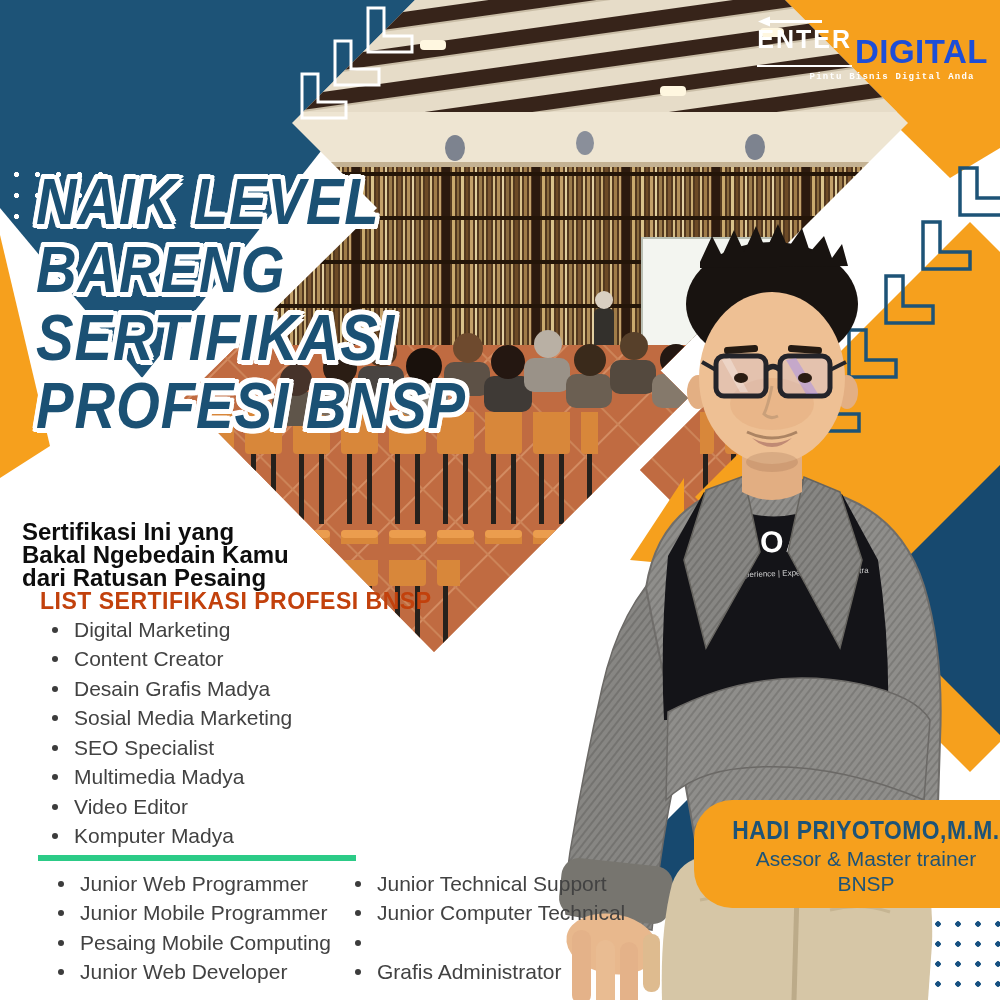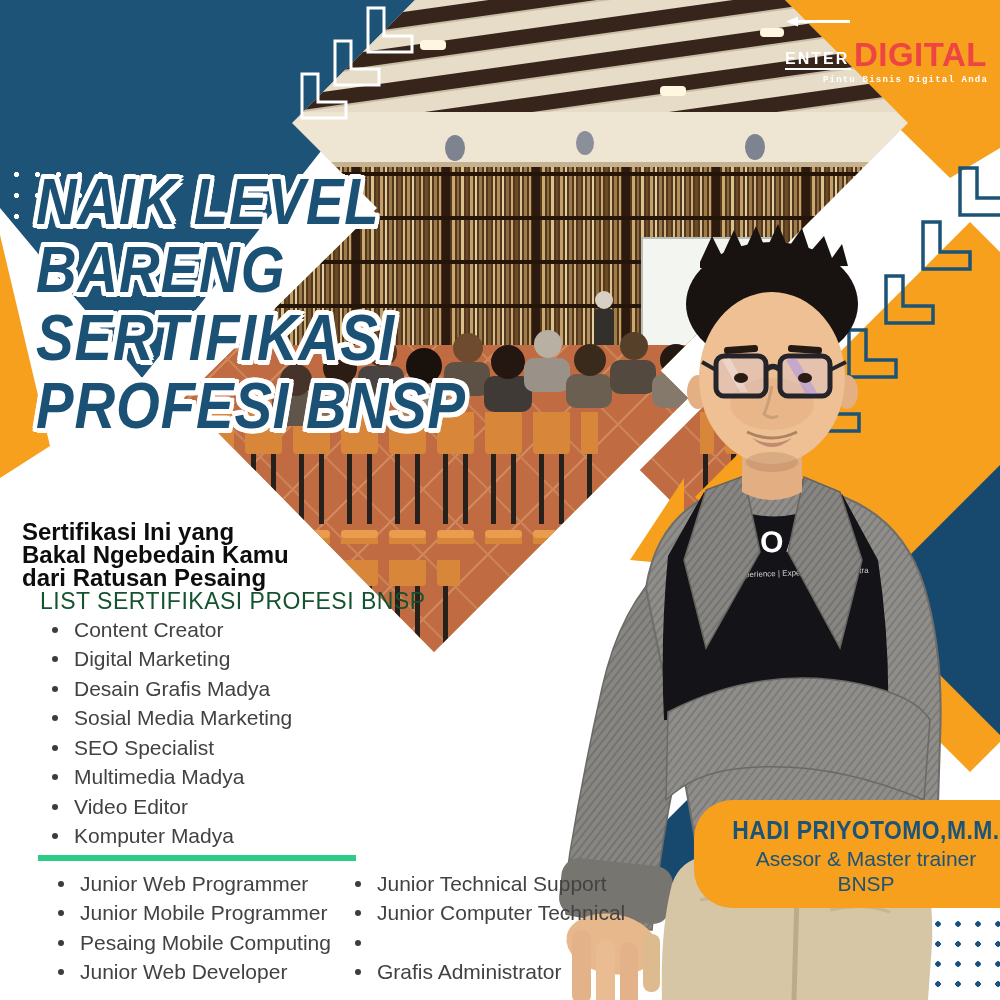--- a/index.html
+++ b/index.html
@@ -17,22 +17,22 @@
   .reg-handle{position:absolute;left:38px;top:114px;color:#f2a71f;font-size:29px;font-weight:800;}
 
   
   .orange-header{
     position:absolute;inset:0;z-index:2;background:#f6a01d;
     clip-path:polygon(768px 0,1000px 0,1000px 148px,950px 178px);
   }
   .logo{position:absolute;top:16px;right:12px;z-index:5;display:flex;flex-direction:column;align-items:center;}
   .logo-row{display:flex;align-items:flex-end;gap:3px;}
   .enter-wrap{display:flex;flex-direction:column;align-items:stretch;}
-  .logo-enter{color:#fff;font-size:16px;font-weight:700;letter-spacing:2px;border-bottom:2.5px solid #fff;padding-bottom:1px;line-height:1;margin-top:24px;}
-  .logo-digital{color:#ef4444;font-size:33px;font-weight:700;letter-spacing:.5px;line-height:.9;}
+  .logo-enter{color:#fff;font-size:25px;font-weight:700;letter-spacing:2px;border-bottom:2.5px solid #fff;padding-bottom:13px;line-height:1;}
+  .logo-digital{color:#1d4ed8;font-size:33px;font-weight:700;letter-spacing:.5px;line-height:.9;}
   .logo-tagline{color:#fff;font-size:9px;font-weight:700;letter-spacing:1.2px;margin-top:5px;font-family:"Liberation Mono",monospace;white-space:nowrap;padding-left:39px;}
 
   
   .white-dots{
     position:absolute;left:6px;top:164px;width:110px;height:68px;z-index:3;
     background-image:radial-gradient(circle,#ffffff 2.3px,transparent 2.9px);
     background-size:21px 21px;
   }
   .navy-dots{
     position:absolute;left:928px;top:894px;width:74px;height:104px;z-index:6;
@@ -52,21 +52,21 @@
     transform:scaleX(.88);transform-origin:left top;letter-spacing:1px;
     text-shadow:
       -4px -4px 0 #fff,4px -4px 0 #fff,-4px 4px 0 #fff,4px 4px 0 #fff,
       -5px 0 0 #fff,5px 0 0 #fff,0 -5px 0 #fff,0 5px 0 #fff,
       -3px -5px 0 #fff,3px 5px 0 #fff,-5px 3px 0 #fff,5px -3px 0 #fff;
   }
 
   
   .subheading{position:absolute;left:22px;top:520px;z-index:12;color:#0d0d0d;}
   .subheading div{font-size:24px;font-weight:800;line-height:23px;}
-  .list-title{position:absolute;left:40px;top:588px;z-index:12;color:#14532d;font-size:23px;font-weight:400;letter-spacing:.5px;}
+  .list-title{position:absolute;left:40px;top:588px;z-index:12;color:#c2410c;font-size:23px;font-weight:700;letter-spacing:.5px;}
   ul.plain{list-style:none;margin:0;padding:0;position:absolute;z-index:12;}
   ul.plain li{display:flex;align-items:center;height:29.5px;font-size:21px;color:#424242;}
   .bullet{width:6px;height:6px;border-radius:50%;background:#3c3c3c;margin-right:16px;flex:0 0 auto;}
   .cert-list{left:52px;top:615px;}
   .junior-col1{left:58px;top:869px;}
   .junior-col2{left:355px;top:869px;}
   .green-divider{position:absolute;left:38px;top:855px;width:318px;height:6px;background:#2ccb87;z-index:12;}
 
   
   .trainer-box{
@@ -302,25 +302,25 @@
 <div class="subheading">
   <div>Sertifikasi Ini yang</div>
   <div>Bakal Ngebedain Kamu</div>
   <div>dari Ratusan Pesaing</div>
 </div>
 
 <div class="list-title">LIST SERTIFIKASI PROFESI BNSP</div>
 <ul class="plain cert-list">
   <li>
       <span class="bullet"></span>
+      <span>Digital Marketing</span>
+    </li>
+  <li>
+      <span class="bullet"></span>
       <span>Content Creator</span>
-    </li>
-  <li>
-      <span class="bullet"></span>
-      <span>Digital Marketing</span>
     </li>
   <li>
       <span class="bullet"></span>
       <span>Desain Grafis Madya</span>
     </li>
   <li>
       <span class="bullet"></span>
       <span>Sosial Media Marketing</span>
     </li>
   <li>

